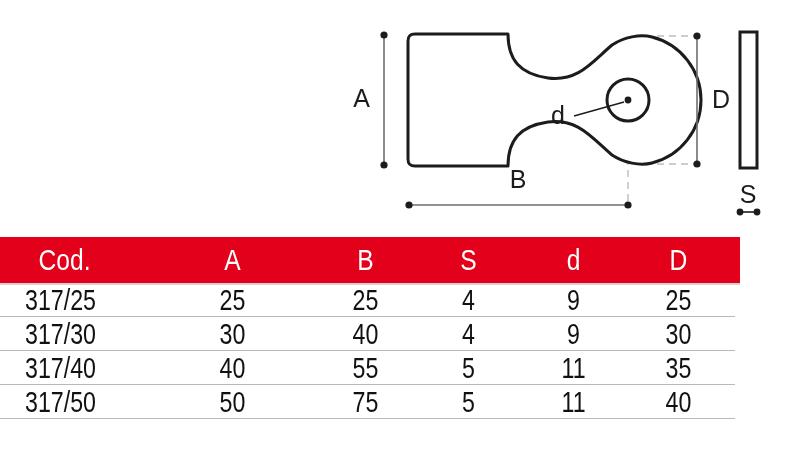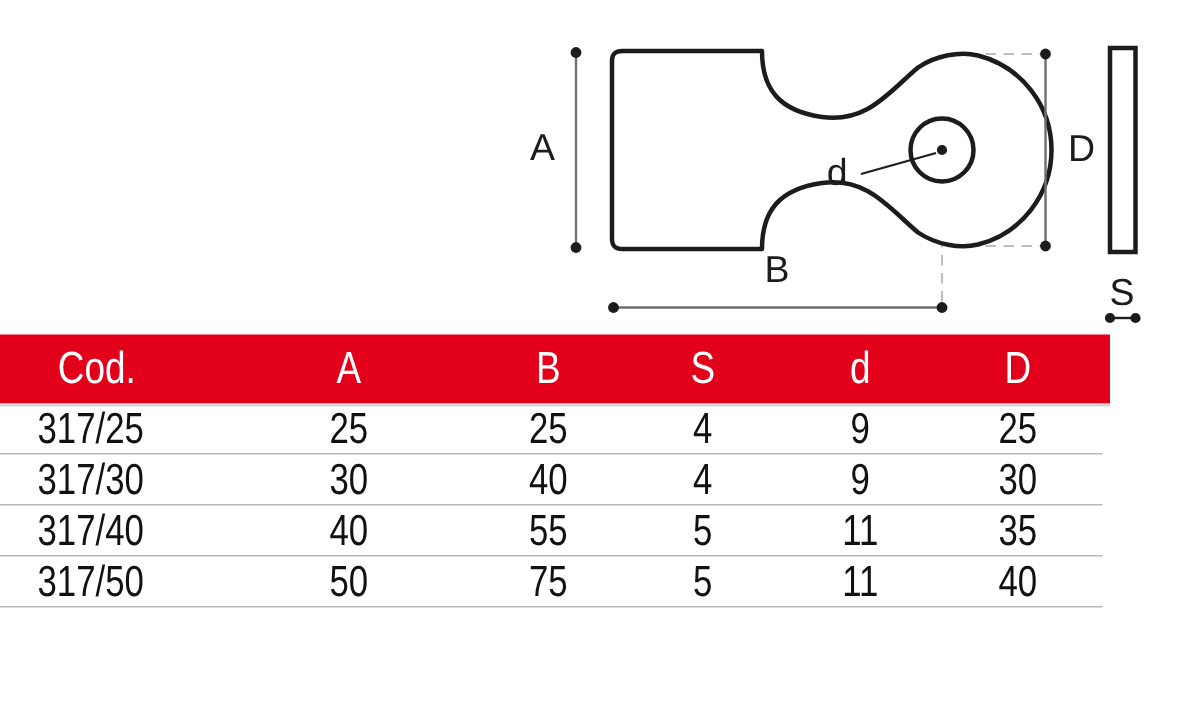--- a/index.html
+++ b/index.html
@@ -30,21 +30,21 @@
   #drawing-svg {
     position: absolute;
     left: 0;
     top: 0;
   }
 
   
   #spec-table {
     position: absolute;
     left: 0;
-    top: 223px;
+    top: 237px;
     width: 800px;
   }
 
   .table-header-row {
     position: relative;
     width: 740px;
     height: 46px;
     background: var(--accent, #e2001a);
   }
   .table-header-row .cell {

